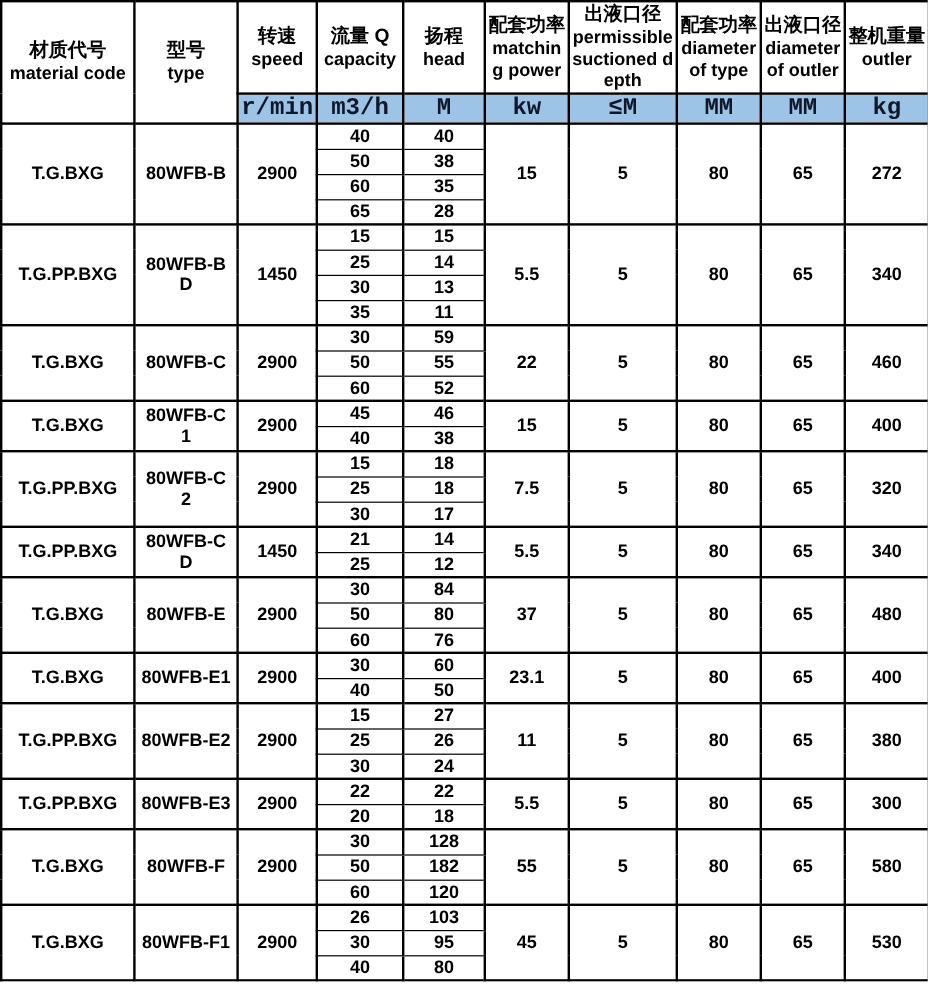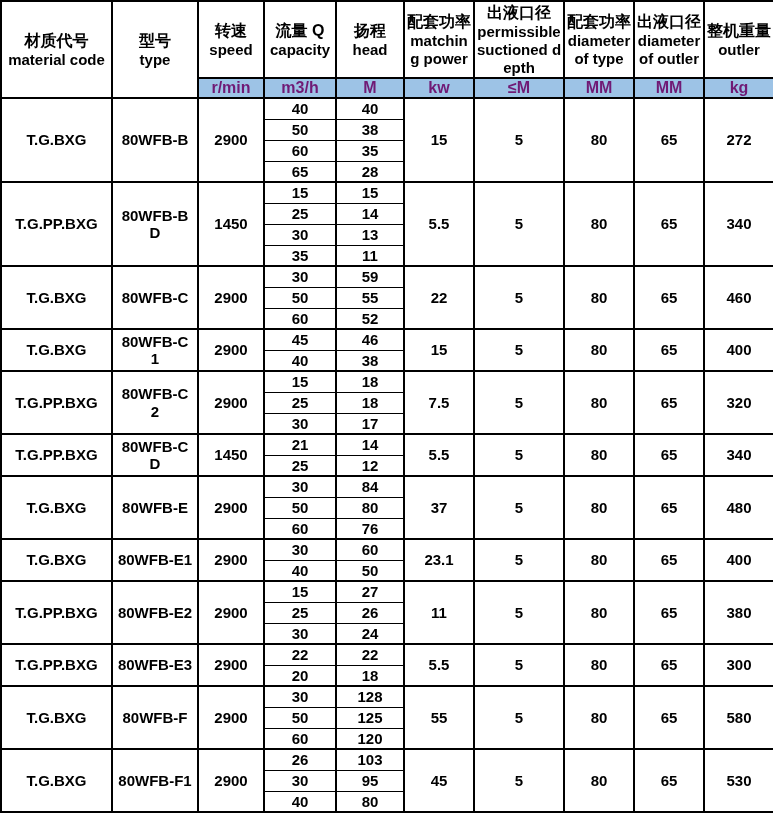--- a/index.html
+++ b/index.html
@@ -22,23 +22,24 @@
     padding: 0 1px;
     overflow: hidden;
   }
   thead tr.hrow-main { height: 77px; }
   thead tr.hrow-units { height: 19px; }
   th .zh { font-size: 16px; line-height: 1.25; word-break: break-all; }
   th .en { font-size: 15px; line-height: 1.2; }
   th.ba .en { word-break: break-all; }
   th.ucell {
     background: #9DC3E6;
-    font-size: 16px;
-    color: #701a75;
+    font-size: 20px;
+    color: #0f172a;
     padding: 0;
+    font-family: Liberation Mono, monospace;
   }
   tbody tr { height: 21px; }
   tbody td { font-size: 15px; line-height: 1.15; padding: 0; }
   td.qh { border-top-width: 1px; border-bottom-width: 1px; }
   td.qh.gs { border-top-width: 2px; }
   td.qh.ge { border-bottom-width: 2px; }
 </style>
 </head>
 <body>
 
@@ -309,21 +310,21 @@
         <td class="qh gs">30</td>
         <td class="qh gs">128</td>
         <td rowspan="3">55</td>
         <td rowspan="3">5</td>
         <td rowspan="3">80</td>
         <td rowspan="3">65</td>
         <td rowspan="3">580</td>
       </tr>
       <tr>
         <td class="qh">50</td>
-        <td class="qh">125</td>
+        <td class="qh">182</td>
       </tr>
       <tr>
         <td class="qh ge">60</td>
         <td class="qh ge">120</td>
       </tr>
       <tr>
         <td rowspan="3">T.G.BXG</td>
         <td rowspan="3">80WFB-F1</td>
         <td rowspan="3">2900</td>
         <td class="qh gs">26</td>

